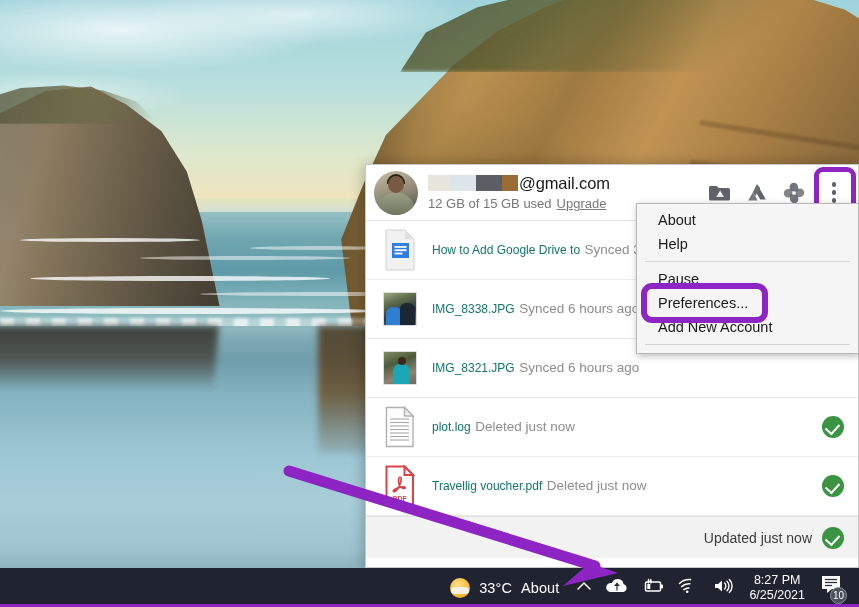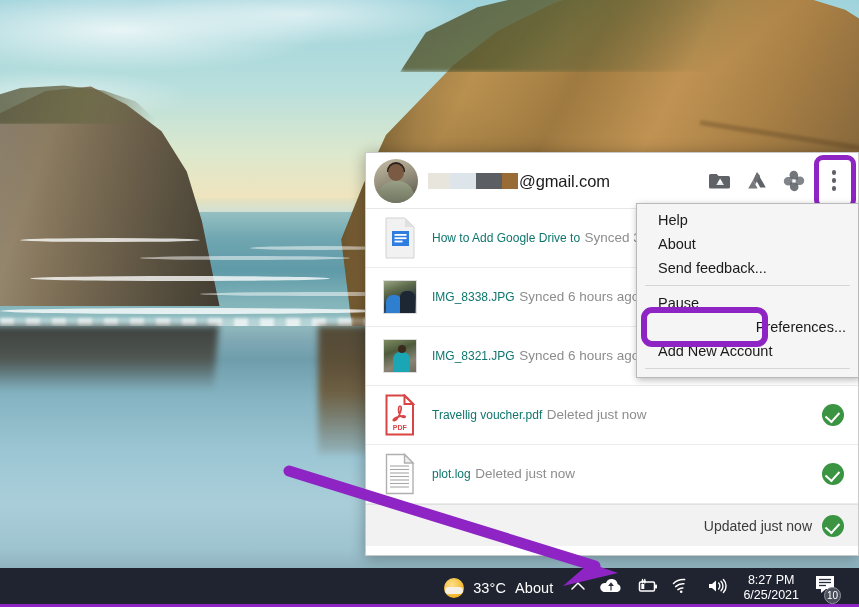--- a/index.html
+++ b/index.html
@@ -159,21 +159,21 @@
     clip-path:polygon(16% 100%, 6% 60%, 20% 30%, 44% 14%, 68% 20%, 84% 46%, 92% 74%, 94% 100%);
   }
   .arch-pillar {
     position:absolute; left:586px; top:214px; width:34px; height:106px;
     background:linear-gradient(100deg,#6a5330,#8a6d3e 50%,#5c4a2c);
     clip-path:polygon(20% 100%, 6% 40%, 36% 6%, 72% 0%, 96% 34%, 100% 100%);
   }
 
   
   #bns-panel {
-    position:absolute; left:365px; top:152px; width:494px; height:404px;
+    position:absolute; left:365px; top:164px; width:494px; height:404px;
     background:#ffffff;
     border:1px solid #c9c9c9;
     box-shadow:0 2px 14px rgba(0,0,0,.32);
     overflow:hidden;
   }
   .bns-header {
     height:56px; display:flex; align-items:center;
     padding:0 6px 0 8px;
     background:#ffffff;
     border-bottom:1px solid #e6e6e6;
@@ -294,59 +294,59 @@
     padding:4px 0 3px 0;
     z-index:40;
   }
   .mi {
     height:24px; line-height:24px;
     padding:0 12px 0 21px;
     font-size:14.5px; color:#1a1a1a;
     white-space:nowrap;
   }
   .msep { height:1px; background:#d6d6d6; margin:5px 8px 5px 8px; }
-  .mi-hl-wrap { position:relative;text-align:right; }
+  .mi-hl-wrap { position:relative; }
   .pref-hl {
     position:absolute; left:4px; top:-8px; width:127px; height:40px;
     border:6px solid #8e24c4; border-radius:11px; box-sizing:border-box;
     background:transparent; pointer-events:none;
   }
 
   
   #arrow-svg {
     position:absolute; left:0; top:0; width:859px; height:607px;
     pointer-events:none; z-index:60;
   }
 
   
   #taskbar {
     position:absolute; left:0; bottom:0; width:859px; height:39px;
     background:#1f2430;
     display:flex; align-items:center; justify-content:flex-end;
-    padding-right:16px; gap:0;
+    padding-right:4px; gap:0;
     z-index:50;
   }
   .tb-weather { display:flex; align-items:center; gap:9px; margin-right:16px; }
   .sun-ico {
     width:20px; height:20px; border-radius:50%;
     background:radial-gradient(circle at 40% 35%,#ffe08a,#f0b429 70%,#e09a12);
     position:relative;
   }
   .sun-ico::after {
     content:""; position:absolute; left:1px; top:9px; width:18px; height:7px;
     border-radius:5px; background:#f4f2ee; opacity:.95;
   }
   .tb-text { color:#ffffff; font-size:14.5px; letter-spacing:.1px; }
   .tb-icons { display:flex; align-items:center; gap:12px; margin-right:14px; }
   .tb-clock {
     color:#fff; font-size:12.5px; line-height:15px; text-align:center;
     margin-right:14px;
   }
   .notif {
-    width:26px; height:28px; position:relative; margin-right:4px;
+    width:26px; height:28px; position:relative; margin-right:10px;
   }
   .notif-badge {
     position:absolute; right:-2px; bottom:-2px;
     width:17px; height:17px; border-radius:50%;
     background:#4a4f5c; color:#fff; font-size:10px;
     display:flex; align-items:center; justify-content:center;
     border:1px solid #8f93a0;
   }
   .purple-strip {
     position:absolute; left:0; bottom:0; width:859px; height:3px;
@@ -401,20 +401,24 @@
         <div class="hair"></div>
         <div class="head"></div>
     </div>
     <div class="acct">
       <div class="acct-row1">
         <span class="redact r1"></span>
         <span class="redact r2"></span>
         <span class="redact r3"></span>
         <span class="redact r4"></span>
         <span class="email-dom">@gmail.com</span>
+      </div>
+      <div class="acct-row2">
+        <span>12 GB of 15 GB used</span>
+        <span class="upgrade">Upgrade</span>
       </div>
     </div>
     <div class="hdr-icons">
       <span class="hdr-ico">
         <svg viewBox="0 0 26 26" width="26" height="26">
           <path d="M2 7.5a1.6 1.6 0 0 1 1.6-1.6h6l2 2.2h9.8a1.6 1.6 0 0 1 1.6 1.6v9.3a1.6 1.6 0 0 1-1.6 1.6H3.6A1.6 1.6 0 0 1 2 18.9z" fill="#5f6368"></path>
           <path d="M13.1 10.4l2.6 4.5h-5.2z" fill="#fff"></path>
           <path d="M10.5 14.9l-1.3 2.2h7.8l-1.3-2.2z" fill="#fff" opacity=".85"></path>
         </svg>
       </span>
@@ -478,36 +482,20 @@
     </div>
 
     <div class="file-row">
       <span class="f-ico">
         <span class="thumb thumb-b"></span>
       </span>
       <span class="f-txt">
         <span class="f-name">IMG_8321.JPG</span>
         <span class="f-sub">Synced 6 hours ago</span>
       </span>
-    </div>
-
-    <div class="file-row">
-      <span class="f-ico">
-        <svg viewBox="0 0 34 42" width="34" height="42">
-          <path d="M3.5 1.5h18L30 10v30.5H3.5z" fill="#fff" stroke="#d94444" stroke-width="2"></path>
-          <path d="M21.5 1.5L30 10h-8.5z" fill="#fff" stroke="#d94444" stroke-width="2"></path>
-          <path d="M17 12c1.6 0 1.4 3.1.6 5.6-.7 2.4-2.4 6-3.9 7.6-1.1 1.2-3 2-3.4 1.2-.4-.9 1.7-2.3 4.3-3.3 2.8-1 6.6-1.6 7.4-.8.7.7-.8 1.4-2.2 1-1.8-.5-3.5-2.8-4-5.2-.5-2.6-.3-6.1 1.2-6.1z" fill="none" stroke="#d94444" stroke-width="1.7" stroke-linejoin="round"></path>
-          <text x="16.8" y="36" font-family="Liberation Sans, sans-serif" font-size="7" font-weight="bold" fill="#d94444" text-anchor="middle">PDF</text>
-        </svg>
-      </span>
-      <span class="f-txt">
-        <span class="f-name">Travellig voucher.pdf</span>
-        <span class="f-sub">Deleted just now</span>
-      </span>
-      <span class="check"></span>
     </div>
 
     <div class="file-row">
       <span class="f-ico">
         <svg viewBox="0 0 34 42" width="34" height="42">
           <path d="M3.5 1.5h18L30 10v30.5H3.5z" fill="#fff" stroke="#b0b0b0" stroke-width="1.4"></path>
           <path d="M21.5 1.5L30 10h-8.5z" fill="#f0f0f0" stroke="#b0b0b0" stroke-width="1.4"></path>
           <g stroke="#a8a8a8" stroke-width="1.1">
             <line x1="7" y1="13" x2="26" y2="13"></line>
               <line x1="7" y1="16.5" x2="26" y2="16.5"></line>
@@ -518,32 +506,47 @@
             <line x1="7" y1="34" x2="26" y2="34"></line>
           </g>
         </svg>
       </span>
       <span class="f-txt">
         <span class="f-name">plot.log</span>
         <span class="f-sub">Deleted just now</span>
       </span>
       <span class="check"></span>
     </div>
+
+    <div class="file-row">
+      <span class="f-ico">
+        <svg viewBox="0 0 34 42" width="34" height="42">
+          <path d="M3.5 1.5h18L30 10v30.5H3.5z" fill="#fff" stroke="#d94444" stroke-width="2"></path>
+          <path d="M21.5 1.5L30 10h-8.5z" fill="#fff" stroke="#d94444" stroke-width="2"></path>
+          <path d="M17 12c1.6 0 1.4 3.1.6 5.6-.7 2.4-2.4 6-3.9 7.6-1.1 1.2-3 2-3.4 1.2-.4-.9 1.7-2.3 4.3-3.3 2.8-1 6.6-1.6 7.4-.8.7.7-.8 1.4-2.2 1-1.8-.5-3.5-2.8-4-5.2-.5-2.6-.3-6.1 1.2-6.1z" fill="none" stroke="#d94444" stroke-width="1.7" stroke-linejoin="round"></path>
+          <text x="16.8" y="36" font-family="Liberation Sans, sans-serif" font-size="7" font-weight="bold" fill="#d94444" text-anchor="middle">PDF</text>
+        </svg>
+      </span>
+      <span class="f-txt">
+        <span class="f-name">Travellig voucher.pdf</span>
+        <span class="f-sub">Deleted just now</span>
+      </span>
+      <span class="check"></span>
+    </div>
   </div>
 
   <div class="bns-footer">
     <span class="footer-txt">Updated just now</span>
     <span class="check"></span>
   </div>
 </div>
 
 <div id="ctx-menu">
+  <div class="mi">About</div>
   <div class="mi">Help</div>
-  <div class="mi">About</div>
-  <div class="mi">Send feedback...</div>
   <div class="msep"></div>
   <div class="mi">Pause</div>
   <div class="mi-hl-wrap">
     <div class="mi">Preferences...</div>
     <div class="pref-hl"></div>
   </div>
   <div class="mi">Add New Account</div>
   <div class="msep"></div>
 </div>
 

